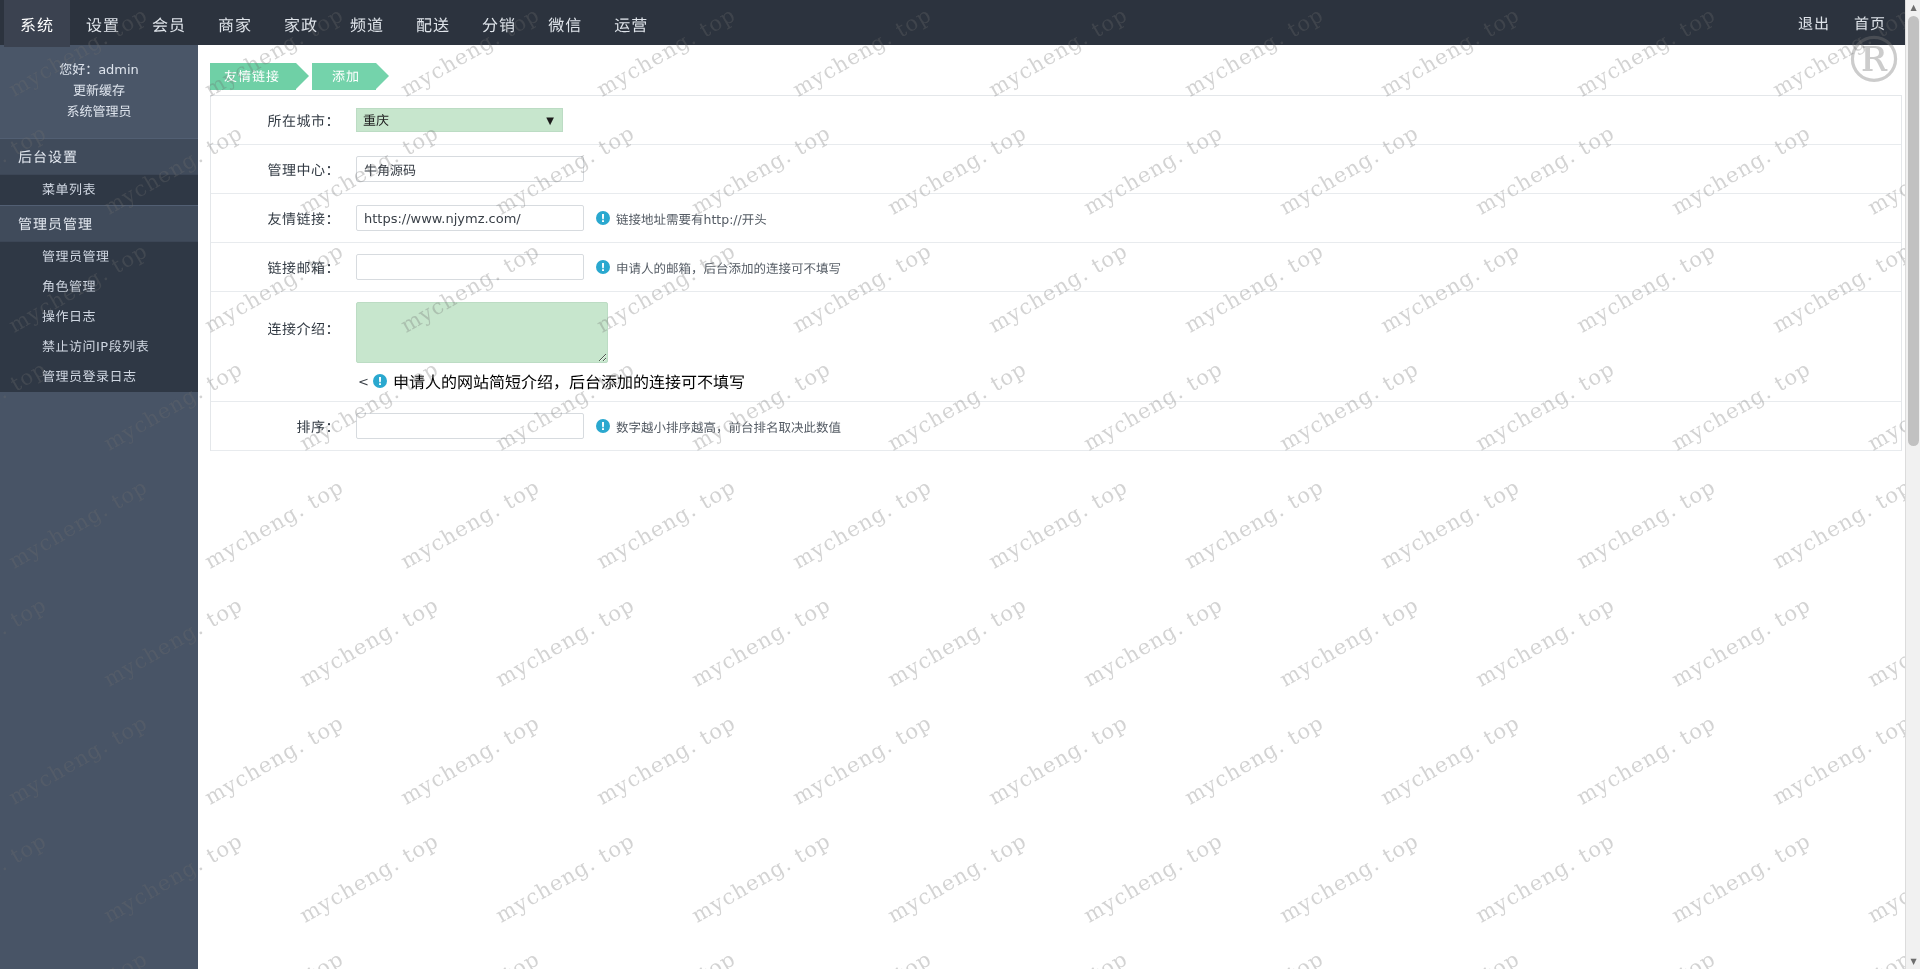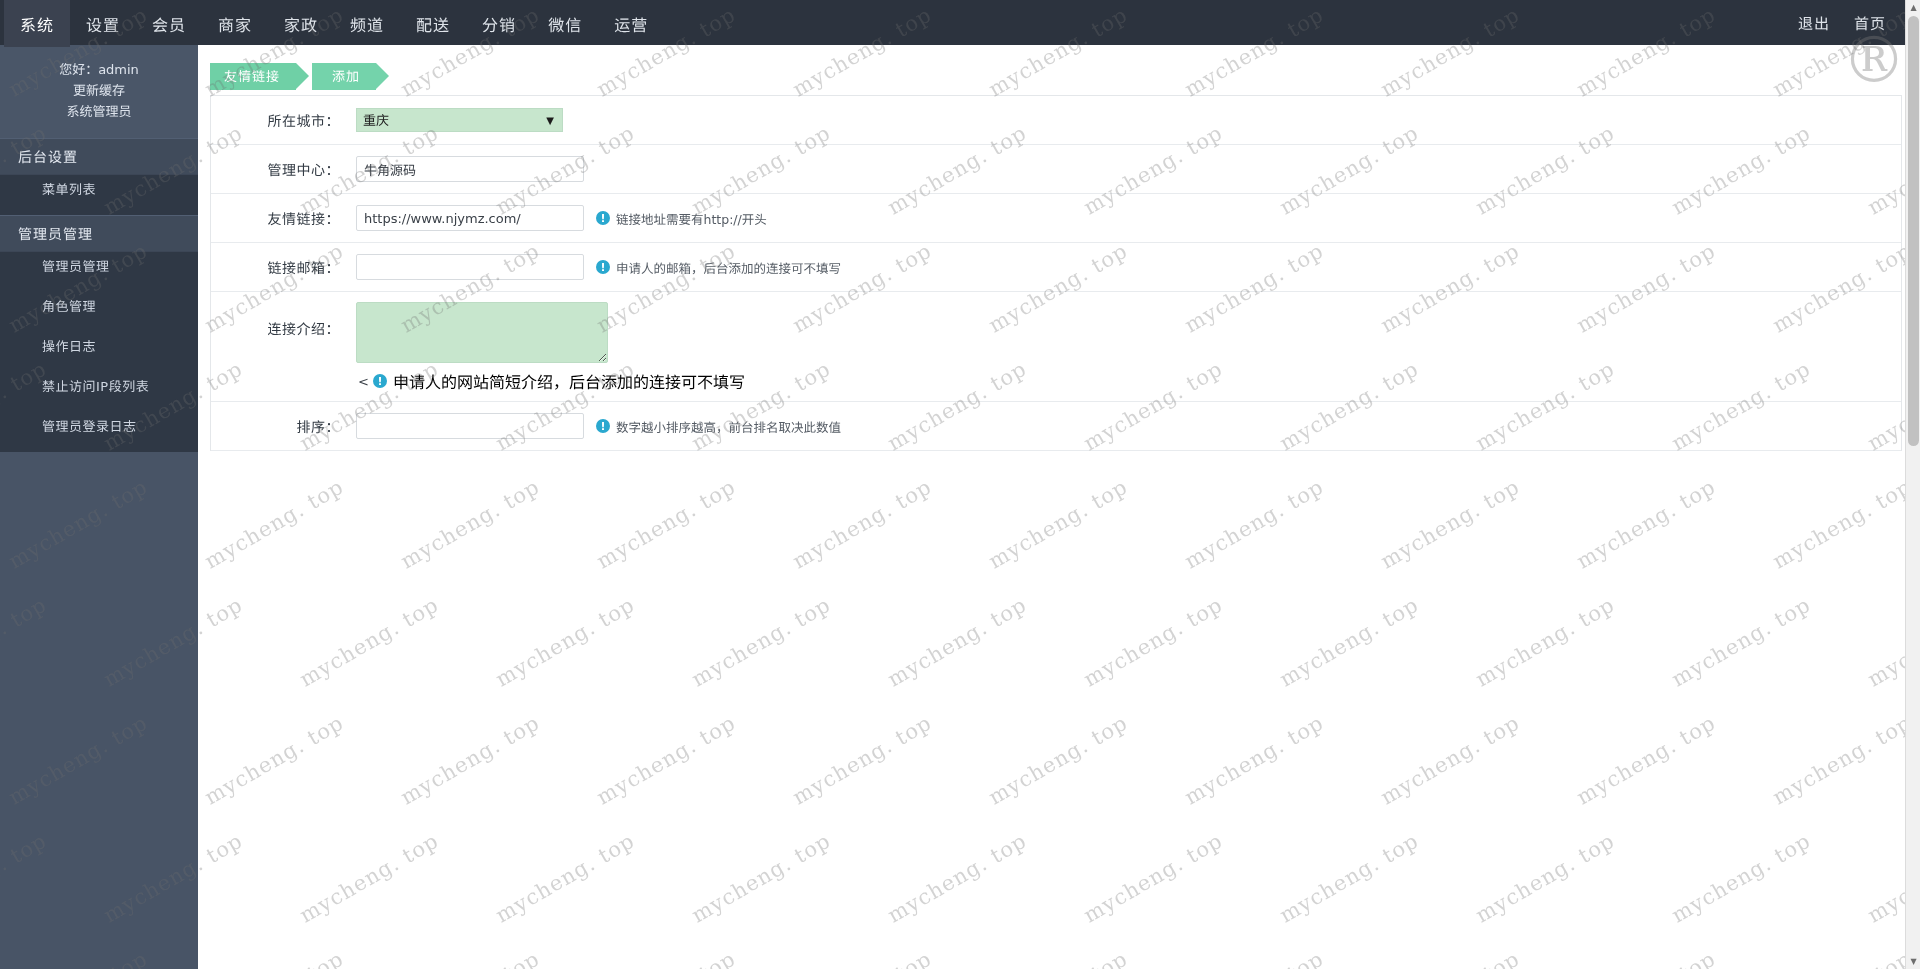--- a/index.html
+++ b/index.html
@@ -134,21 +134,21 @@
     background: #404b5b;
     border-top: 1px solid #525f73;
     border-bottom: 1px solid #3c4656;
     cursor: pointer;
     letter-spacing: 1px;
   }
   .nav-sub {
     background: #2f3845;
   }
   .nav-sub-item {
-    height: 40px;
+    height: 30px;
     line-height: 30px;
     padding-left: 42px;
     color: #cfd6e1;
     font-size: 13px;
     cursor: pointer;
     letter-spacing: 0.5px;
   }
 
   
   .content {

